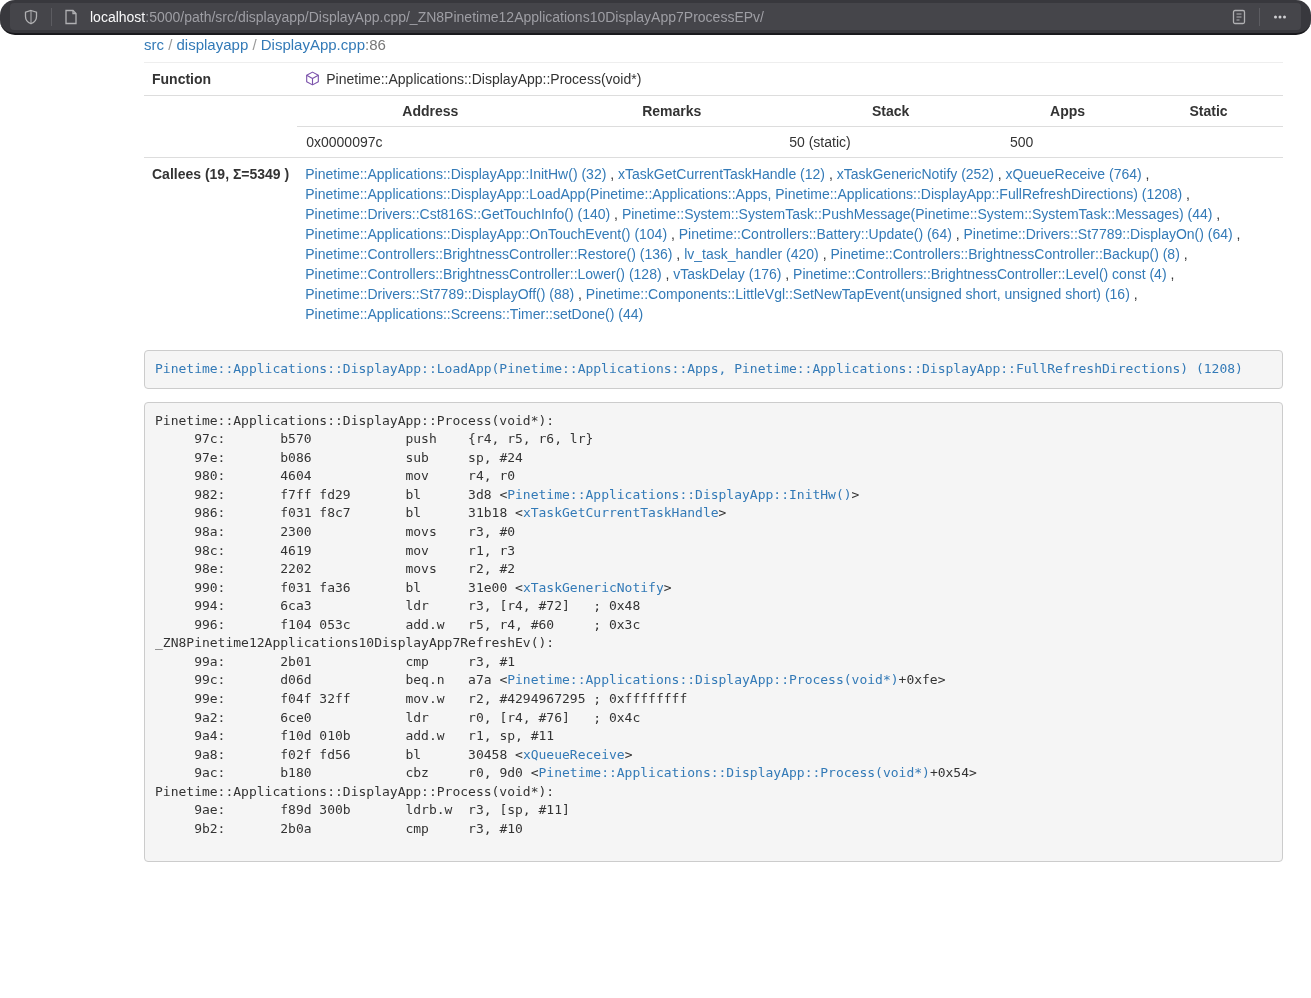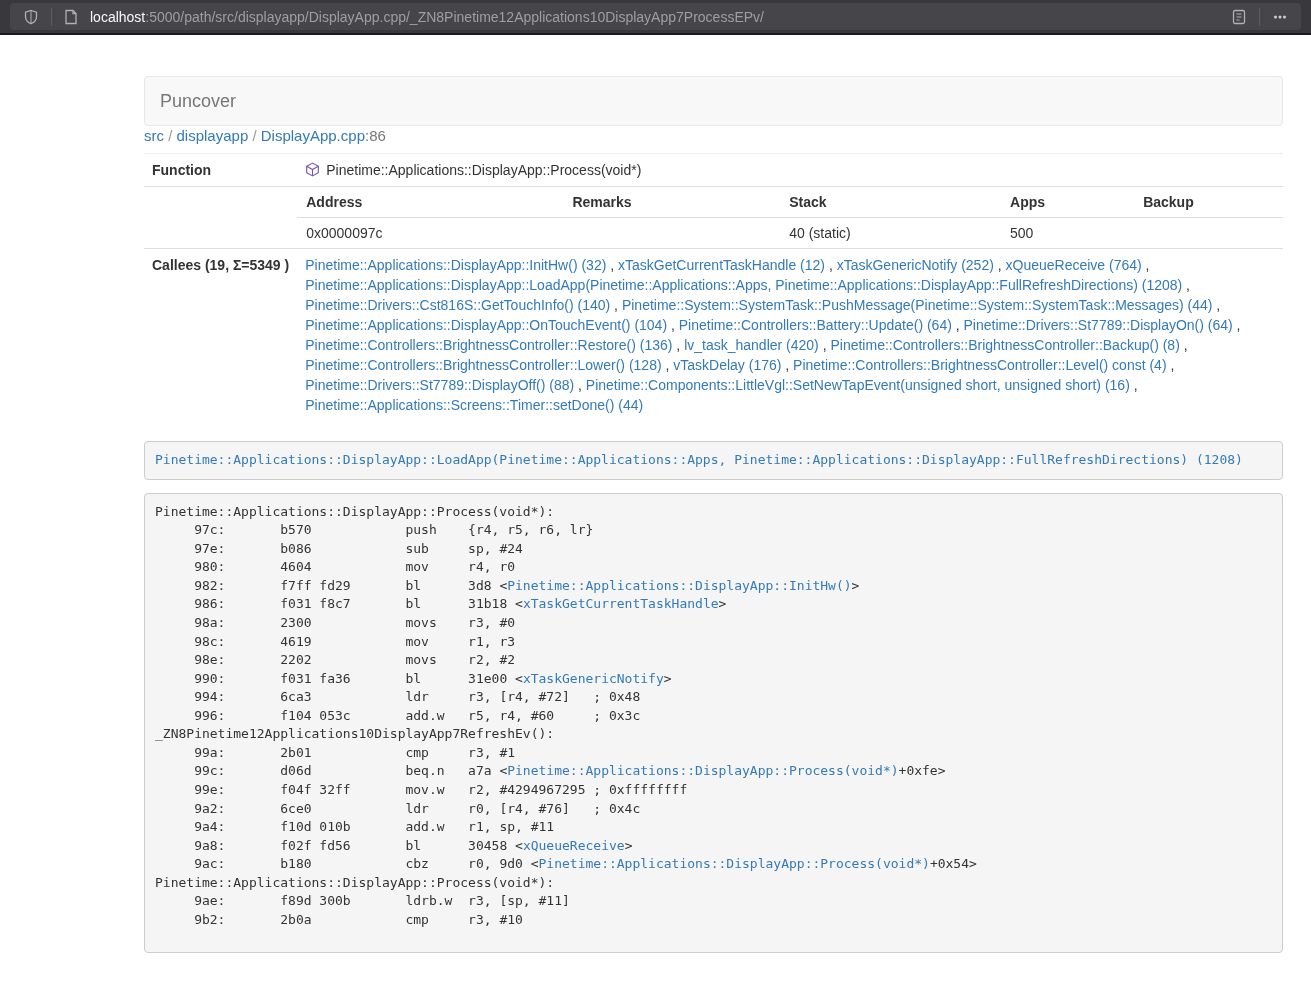--- a/index.html
+++ b/index.html
@@ -15,21 +15,21 @@
     --urlbar-bg:#45454a;
     --icon-gray:#b1b1b3;
     --func-icon:#7b52ab;
   }
   a { color:var(--link); text-decoration:none; }
 
   
   .chrome{
     height:35px; background:var(--chrome-bg);
     border-bottom:2px solid #19191d;
-    display:flex; align-items:center; padding:0 10px;
+    display:flex; align-items:center; padding:0 10px;border-radius:15px;
   }
   .urlbar{
     flex:1; height:27px; background:var(--urlbar-bg); border-radius:4px;
     display:flex; align-items:center; padding:0 9px; gap:8px;
     cursor:text;
   }
   .urlbar svg{ flex:none; }
   .vdiv{ width:1px; height:18px; background:#5c5c61; flex:none; }
   .url-text{
     flex:1; font-size:14px; color:#9e9ea4; white-space:nowrap; overflow:hidden;
@@ -61,21 +61,21 @@
     line-height:20px;
   }
   table.outer > tbody > tr:first-child > th,
   table.outer > tbody > tr:first-child > td{ border-top:0; }
   th.rowlabel{ width:145px; font-weight:bold; color:#333; white-space:nowrap; }
   td.stats-cell{ padding:0 !important; }
 
   
   table.inner{ width:100%; border-collapse:collapse; }
   table.inner th{
-    padding:5px 9px; text-align:left; font-weight:bold; color:#333;
+    padding:5px 9px; text-align:center; font-weight:bold; color:#333;
     border-bottom:1px solid #ddd; line-height:20px;
   }
   table.inner td{ padding:5px 9px; line-height:20px; }
   .c-address{ width:27%; } .c-remarks{ width:22%; } .c-stack{ width:22.4%; }
   .c-code{ width:13.5%; } .c-static{ width:15.1%; }
 
   .func-icon-svg{ vertical-align:-2px; margin-right:6px; }
 
   
   pre{
@@ -118,23 +118,20 @@
         <circle cx="3.5" cy="8" r="1.5"></circle>
           <circle cx="8" cy="8" r="1.5"></circle>
           <circle cx="12.5" cy="8" r="1.5"></circle>
       </svg>
     </span>
   </div>
 </div>
 
 <div class="container">
 
-  <div class="navbar">
-    <span class="brand">Puncover</span>
-  </div>
 
   <div class="breadcrumb-line">
     <a href="#">src</a><span class="crumb-sep"> / </span><a href="#">displayapp</a><span class="crumb-sep"> / </span><a href="#">DisplayApp.cpp</a><span class="line-ref">:86</span>
   </div>
 
   <hr class="rule">
 
   <table class="outer">
     <tbody>
       <tr>
@@ -149,28 +146,28 @@
       <tr>
         <th class="rowlabel"></th>
         <td class="stats-cell">
           <table class="inner">
             <thead>
               <tr>
                 <th class="c-address">Address</th>
                 <th class="c-remarks">Remarks</th>
                 <th class="c-stack">Stack</th>
                 <th class="c-code">Apps</th>
-                <th class="c-static">Backup</th>
+                <th class="c-static">Static</th>
               </tr>
             </thead>
             <tbody>
               <tr>
                 <td>0x0000097c</td>
                 <td></td>
-                <td>40 (static)</td>
+                <td>50 (static)</td>
                 <td>500</td>
                 <td></td>
               </tr>
             </tbody>
           </table>
         </td>
       </tr>
       <tr>
         <th class="rowlabel">Callees (19, Σ=5349 )</th>
         <td><a href="#">Pinetime::Applications::DisplayApp::InitHw() (32)</a> , <a href="#">xTaskGetCurrentTaskHandle (12)</a> , <a href="#">xTaskGenericNotify (252)</a> , <a href="#">xQueueReceive (764)</a> , <a href="#">Pinetime::Applications::DisplayApp::LoadApp(Pinetime::Applications::Apps, Pinetime::Applications::DisplayApp::FullRefreshDirections) (1208)</a> , <a href="#">Pinetime::Drivers::Cst816S::GetTouchInfo() (140)</a> , <a href="#">Pinetime::System::SystemTask::PushMessage(Pinetime::System::SystemTask::Messages) (44)</a> , <a href="#">Pinetime::Applications::DisplayApp::OnTouchEvent() (104)</a> , <a href="#">Pinetime::Controllers::Battery::Update() (64)</a> , <a href="#">Pinetime::Drivers::St7789::DisplayOn() (64)</a> , <a href="#">Pinetime::Controllers::BrightnessController::Restore() (136)</a> , <a href="#">lv_task_handler (420)</a> , <a href="#">Pinetime::Controllers::BrightnessController::Backup() (8)</a> , <a href="#">Pinetime::Controllers::BrightnessController::Lower() (128)</a> , <a href="#">vTaskDelay (176)</a> , <a href="#">Pinetime::Controllers::BrightnessController::Level() const (4)</a> , <a href="#">Pinetime::Drivers::St7789::DisplayOff() (88)</a> , <a href="#">Pinetime::Components::LittleVgl::SetNewTapEvent(unsigned short, unsigned short) (16)</a> , <a href="#">Pinetime::Applications::Screens::Timer::setDone() (44)</a></td>

